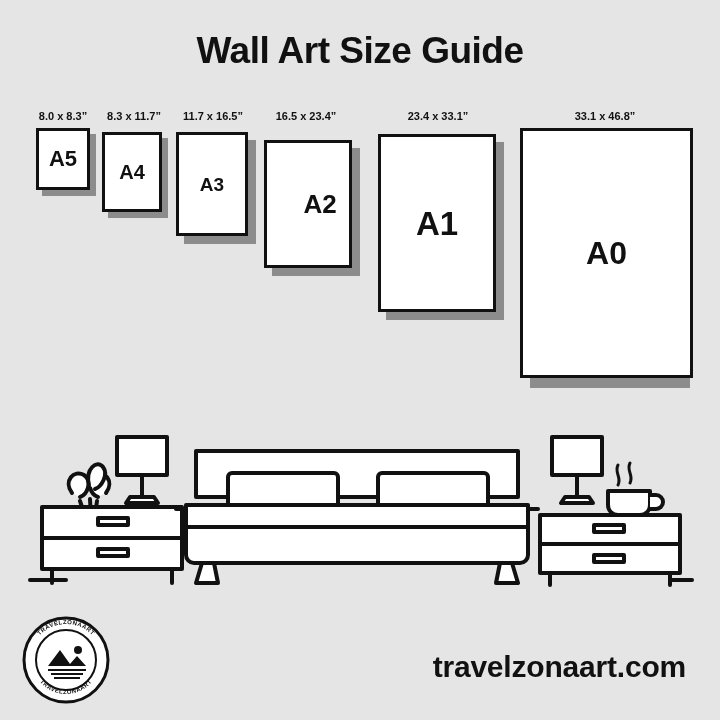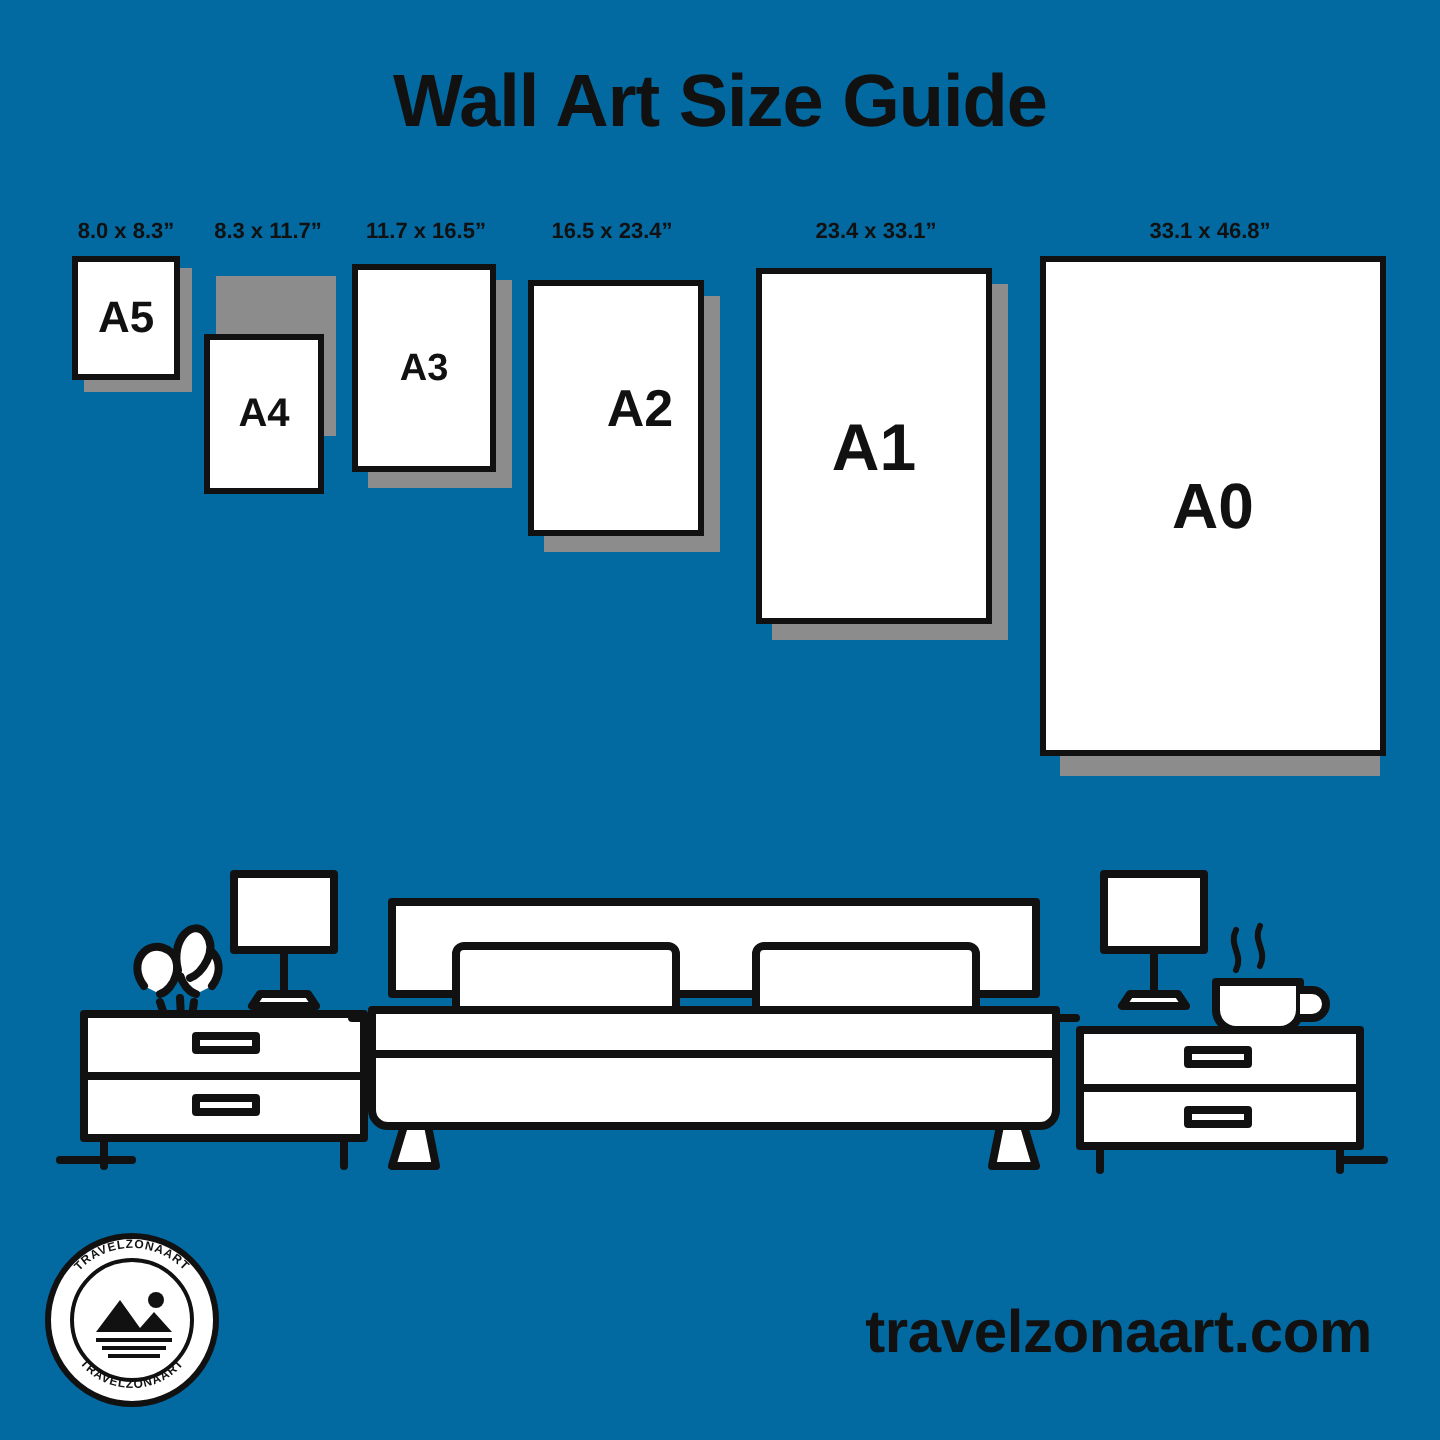--- a/index.html
+++ b/index.html
@@ -7,21 +7,21 @@
     margin: 0; padding: 0;
     width: 720px; height: 720px;
     background: #ffffff;
     font-family: "Liberation Sans", sans-serif;
     color: #111111;
     overflow: hidden;
   }
   #page {
     position: relative;
     width: 720px; height: 720px;
-    background: #0369a1;
+    background: #e5e5e5;
   }
 
   
   .title {
     position: absolute;
     top: 30px; left: 0; width: 720px;
     text-align: center;
     font-size: 37px;
     font-weight: bold;
     letter-spacing: -0.5px;
@@ -97,21 +97,21 @@
       <div class="frame-label" style="left:0; top:0; width:62px;">8.0 x 8.3”</div>
       <div class="frame-shadow" style="left:10px; top:24px; width:54px; height:62px;"></div>
       <div class="frame-box" style="left:4px; top:18px; width:54px; height:62px;">
         <span class="frame-name" style="font-size:22px;">A5</span>
       </div>
     </div>
 
     <div class="frame-wrap" style="left:100px; top:0;">
       <div class="frame-label" style="left:-4px; top:0; width:76px;">8.3 x 11.7”</div>
       <div class="frame-shadow" style="left:8px; top:28px; width:60px; height:80px;"></div>
-      <div class="frame-box" style="left:2px; top:22px; width:60px; height:80px;margin-top:35px;">
+      <div class="frame-box" style="left:2px; top:22px; width:60px; height:80px;">
         <span class="frame-name" style="font-size:20px;">A4</span>
       </div>
     </div>
 
     <div class="frame-wrap" style="left:172px; top:0;">
       <div class="frame-label" style="left:-2px; top:0; width:86px;">11.7 x 16.5”</div>
       <div class="frame-shadow" style="left:12px; top:30px; width:72px; height:104px;"></div>
       <div class="frame-box" style="left:4px; top:22px; width:72px; height:104px;">
         <span class="frame-name" style="font-size:19px;">A3</span>
       </div>

